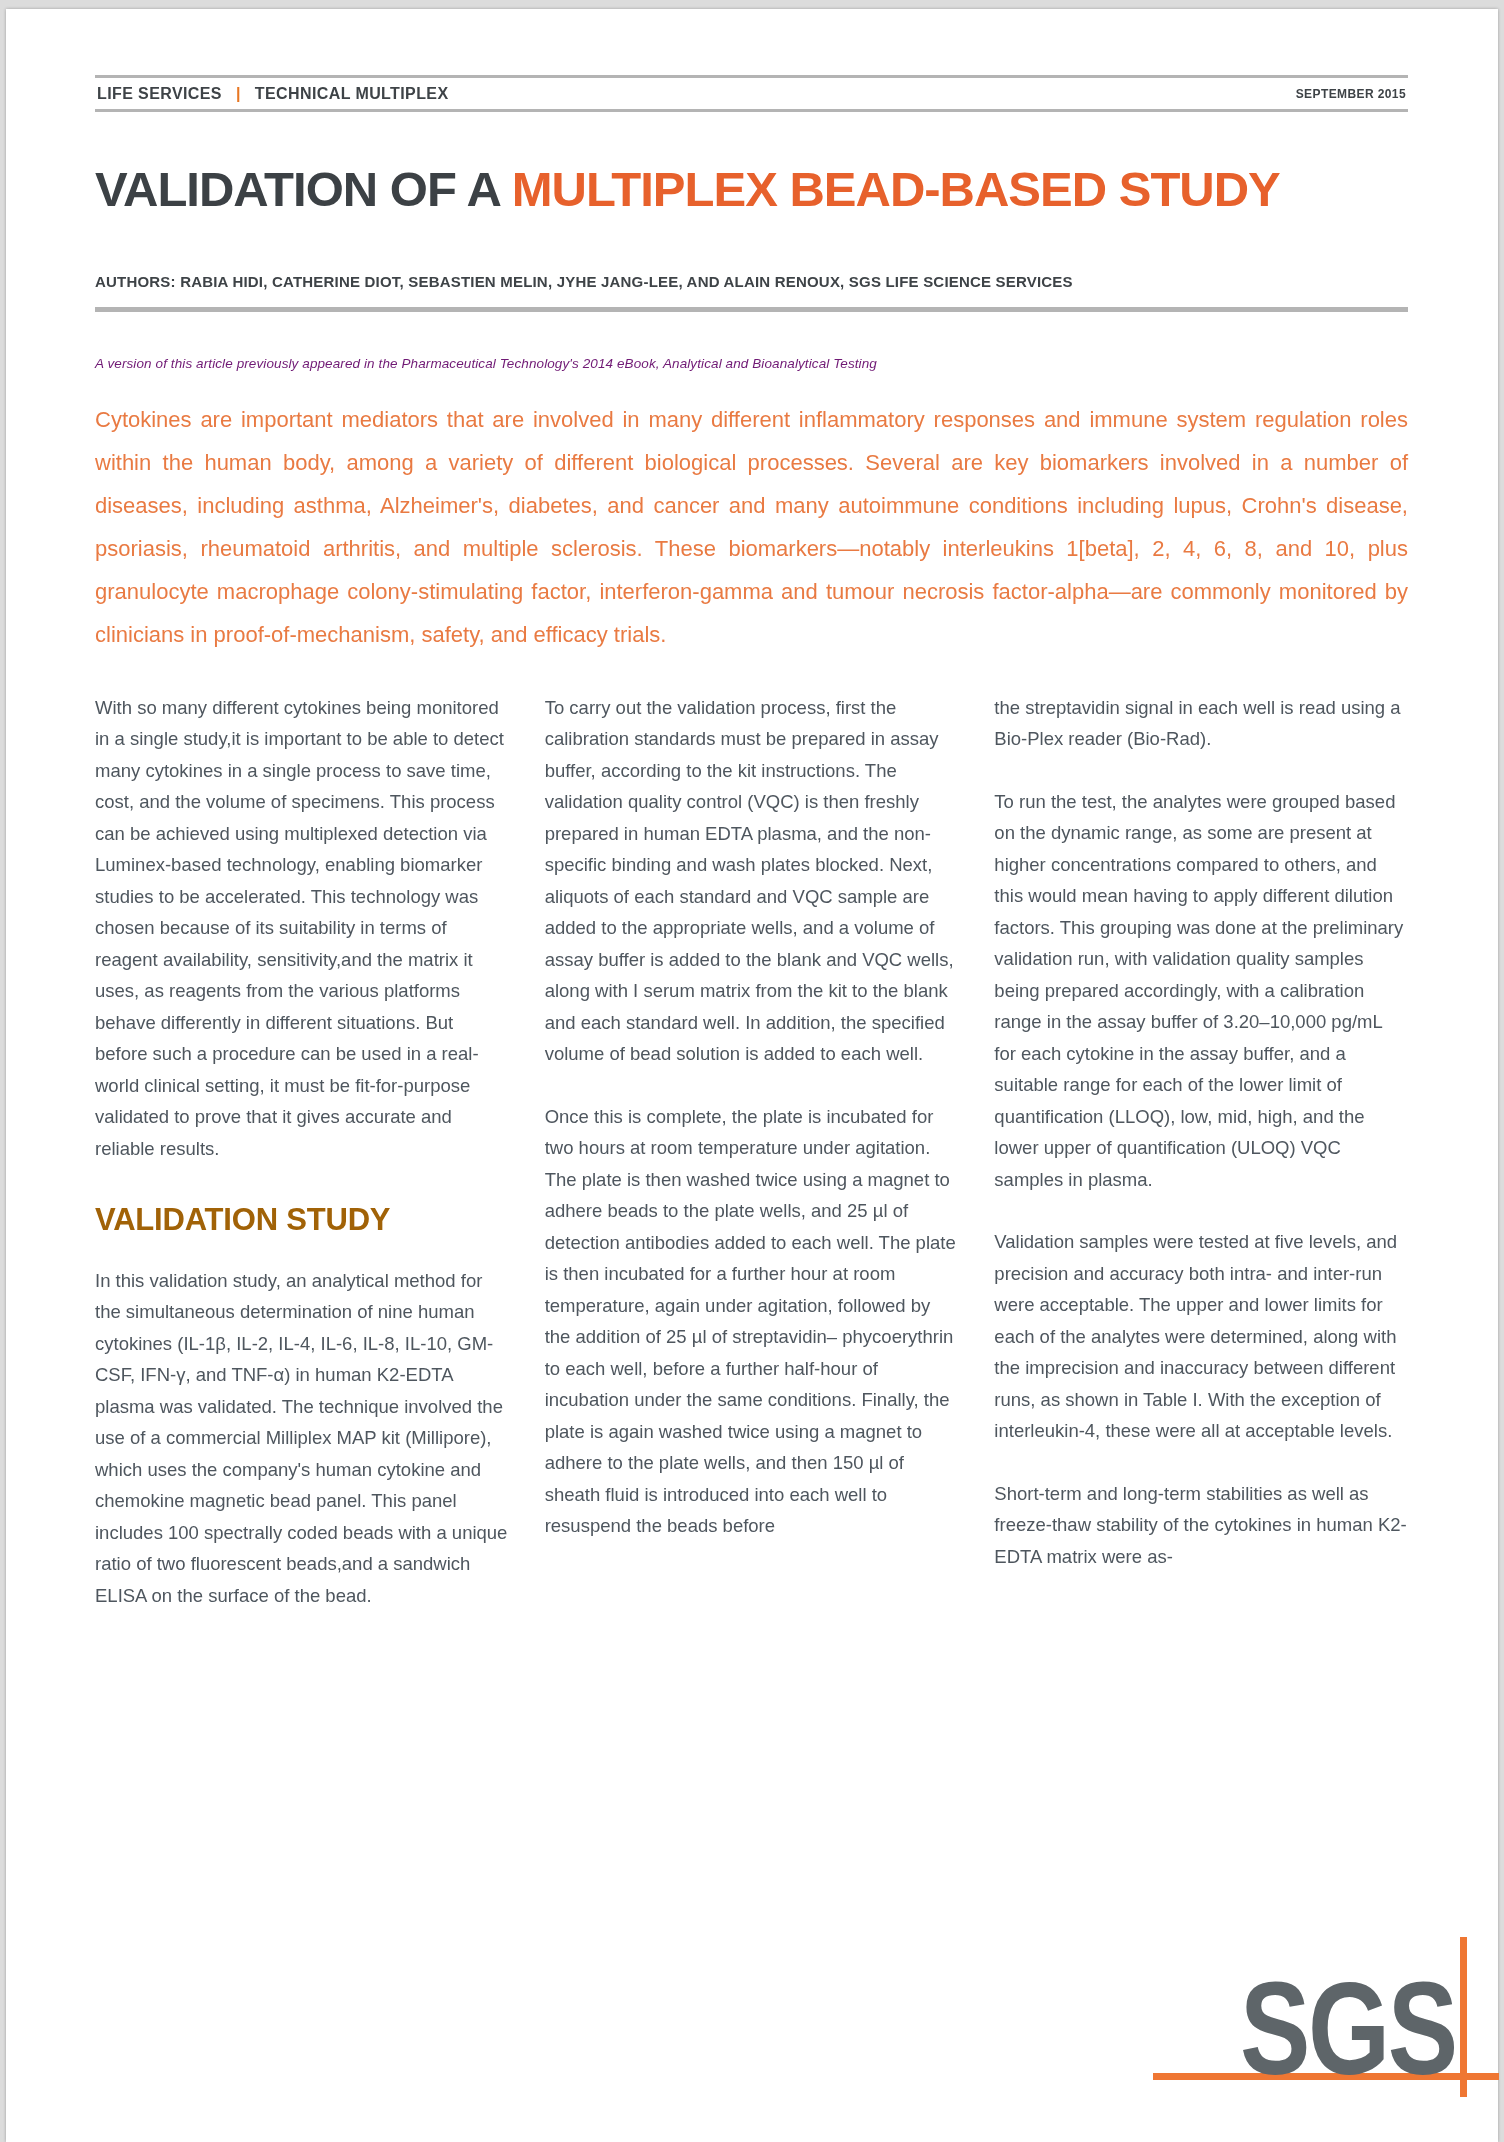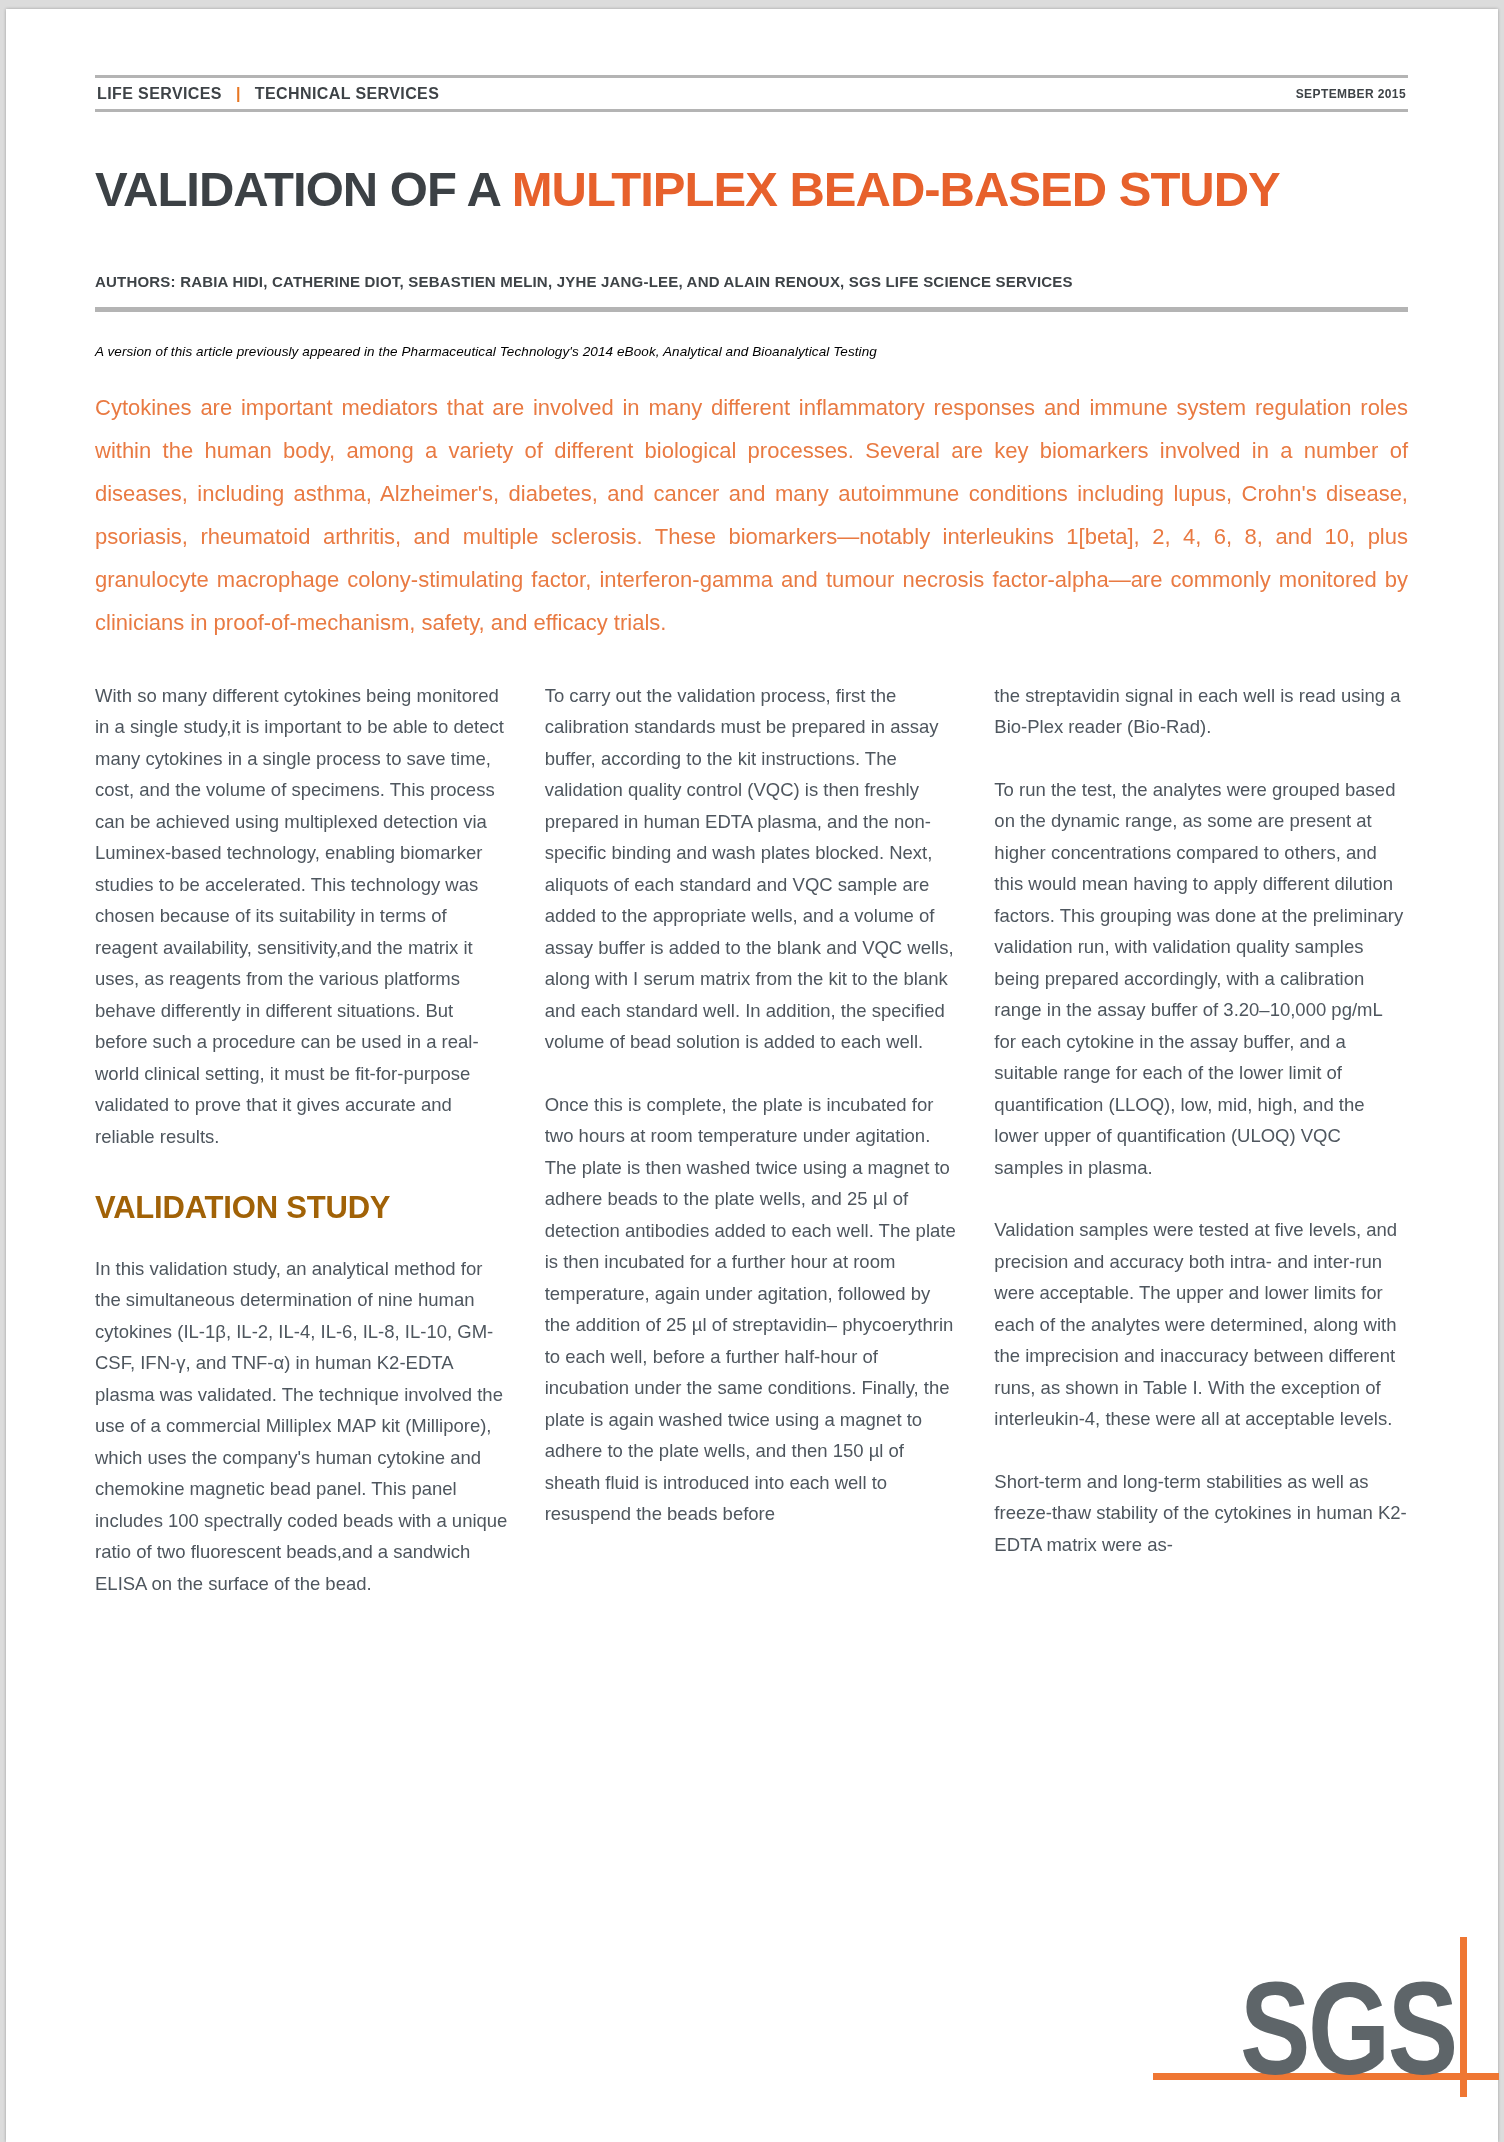--- a/index.html
+++ b/index.html
@@ -73,24 +73,24 @@
     letter-spacing: 0.2px;
   }
   .thick-rule {
     margin-top: 17px;
     height: 5px;
     background: #b4b4b4;
   }
 
   
   .article-note {
-    margin-top: 32px;
+    margin-top: 44px;
     font-size: 13.5px;
     font-style: italic;
-    color: #000000;
+    color: #701a75;
     letter-spacing: 0.1px;
   }
 
   
   .intro {
     margin-top: 27px;
     font-size: 22px;
     line-height: 43px;
     color: #e97a42;
     text-align: justify;
@@ -156,21 +156,21 @@
   }
 </style>
 </head>
 <body>
 
 <div class="page">
   <div class="content">
 
     <div class="masthead">
       <div class="masthead-left">
-        <span>LIFE SERVICES</span><span class="masthead-sep">|</span><span>TECHNICAL SERVICES</span>
+        <span>LIFE SERVICES</span><span class="masthead-sep">|</span><span>TECHNICAL MULTIPLEX</span>
       </div>
       <div class="masthead-date">SEPTEMBER 2015</div>
     </div>
 
     <h1 class="page-title"><span>VALIDATION OF A </span><span class="highlight">MULTIPLEX BEAD-BASED STUDY</span></h1>
 
     <div class="authors">AUTHORS:  RABIA HIDI, CATHERINE DIOT, SEBASTIEN MELIN, JYHE JANG-LEE, AND ALAIN RENOUX, SGS LIFE SCIENCE SERVICES</div>
 
     <div class="thick-rule"></div>
 

